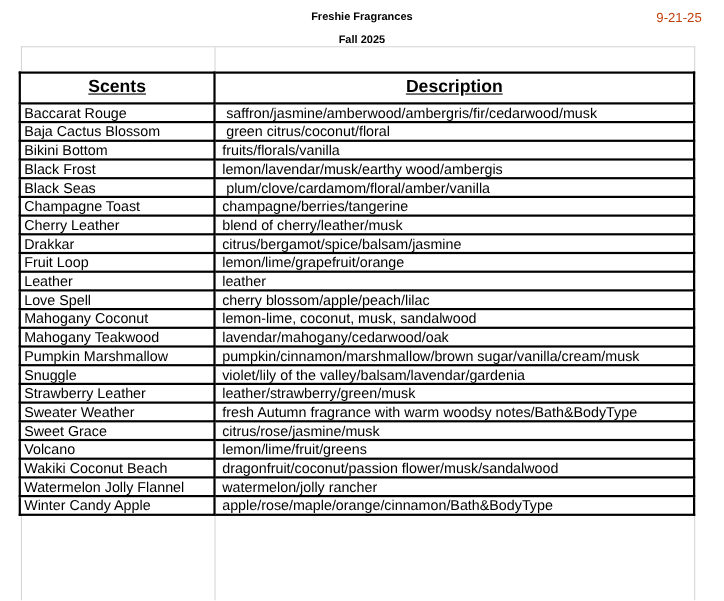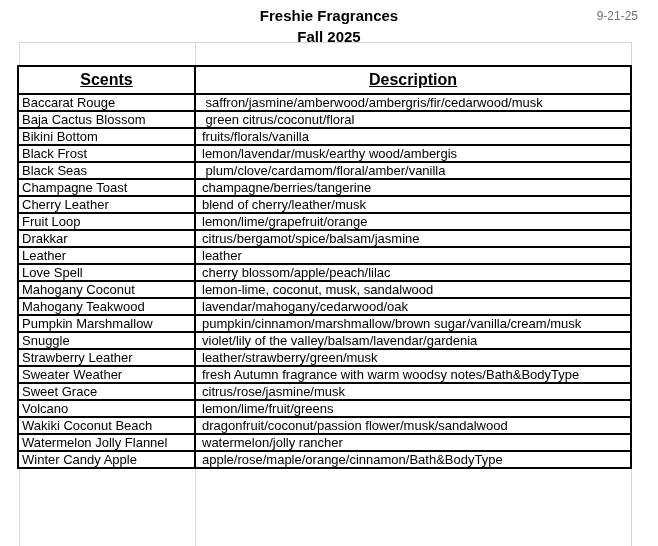--- a/index.html
+++ b/index.html
@@ -15,30 +15,30 @@
   .title-block {
     position: absolute;
     top: 5px;
     left: 0;
     width: 100%;
     text-align: center;
     z-index: 3;
   }
   .title-line {
     font-weight: bold;
-    font-size: 15px;
+    font-size: 10px;
     line-height: 21px;
     color: #000000;
   }
   .doc-date {
     position: absolute;
     top: 9px;
     right: 20px;
     font-size: 12px;
-    color: #737373;
+    color: #c2410c;
     z-index: 3;
   }
   
   .gray-frame {
     position: absolute;
     left: 19px;
     top: 42px;
     width: 611px;
     height: 504px;
     border-top: 1px solid #d8d8d8;
@@ -152,28 +152,28 @@
         </tr>
         <tr>
           <td class="scent-cell">Champagne Toast</td>
           <td class="desc-cell">champagne/berries/tangerine</td>
         </tr>
         <tr>
           <td class="scent-cell">Cherry Leather</td>
           <td class="desc-cell">blend of cherry/leather/musk</td>
         </tr>
         <tr>
+          <td class="scent-cell">Drakkar</td>
+          <td class="desc-cell">citrus/bergamot/spice/balsam/jasmine</td>
+        </tr>
+        <tr>
           <td class="scent-cell">Fruit Loop</td>
           <td class="desc-cell">lemon/lime/grapefruit/orange</td>
         </tr>
         <tr>
-          <td class="scent-cell">Drakkar</td>
-          <td class="desc-cell">citrus/bergamot/spice/balsam/jasmine</td>
-        </tr>
-        <tr>
           <td class="scent-cell">Leather</td>
           <td class="desc-cell">leather</td>
         </tr>
         <tr>
           <td class="scent-cell">Love Spell</td>
           <td class="desc-cell">cherry blossom/apple/peach/lilac</td>
         </tr>
         <tr>
           <td class="scent-cell">Mahogany Coconut</td>
           <td class="desc-cell">lemon-lime, coconut, musk, sandalwood</td>

